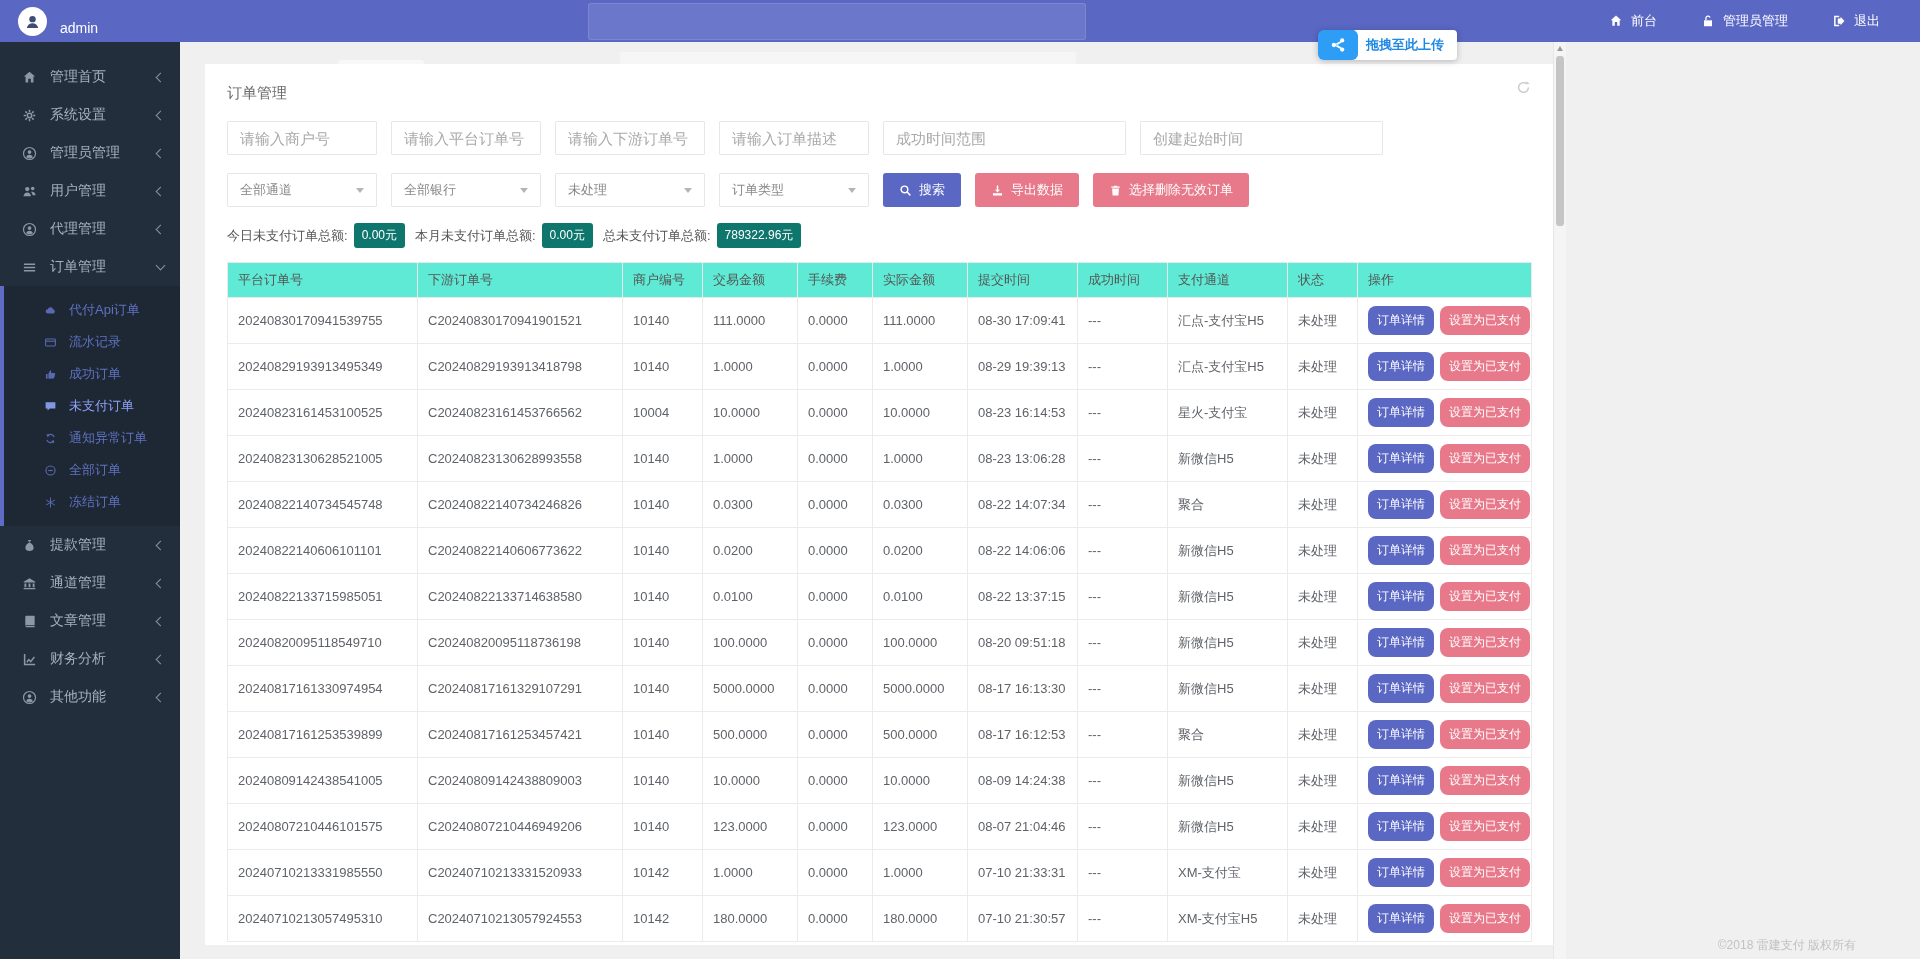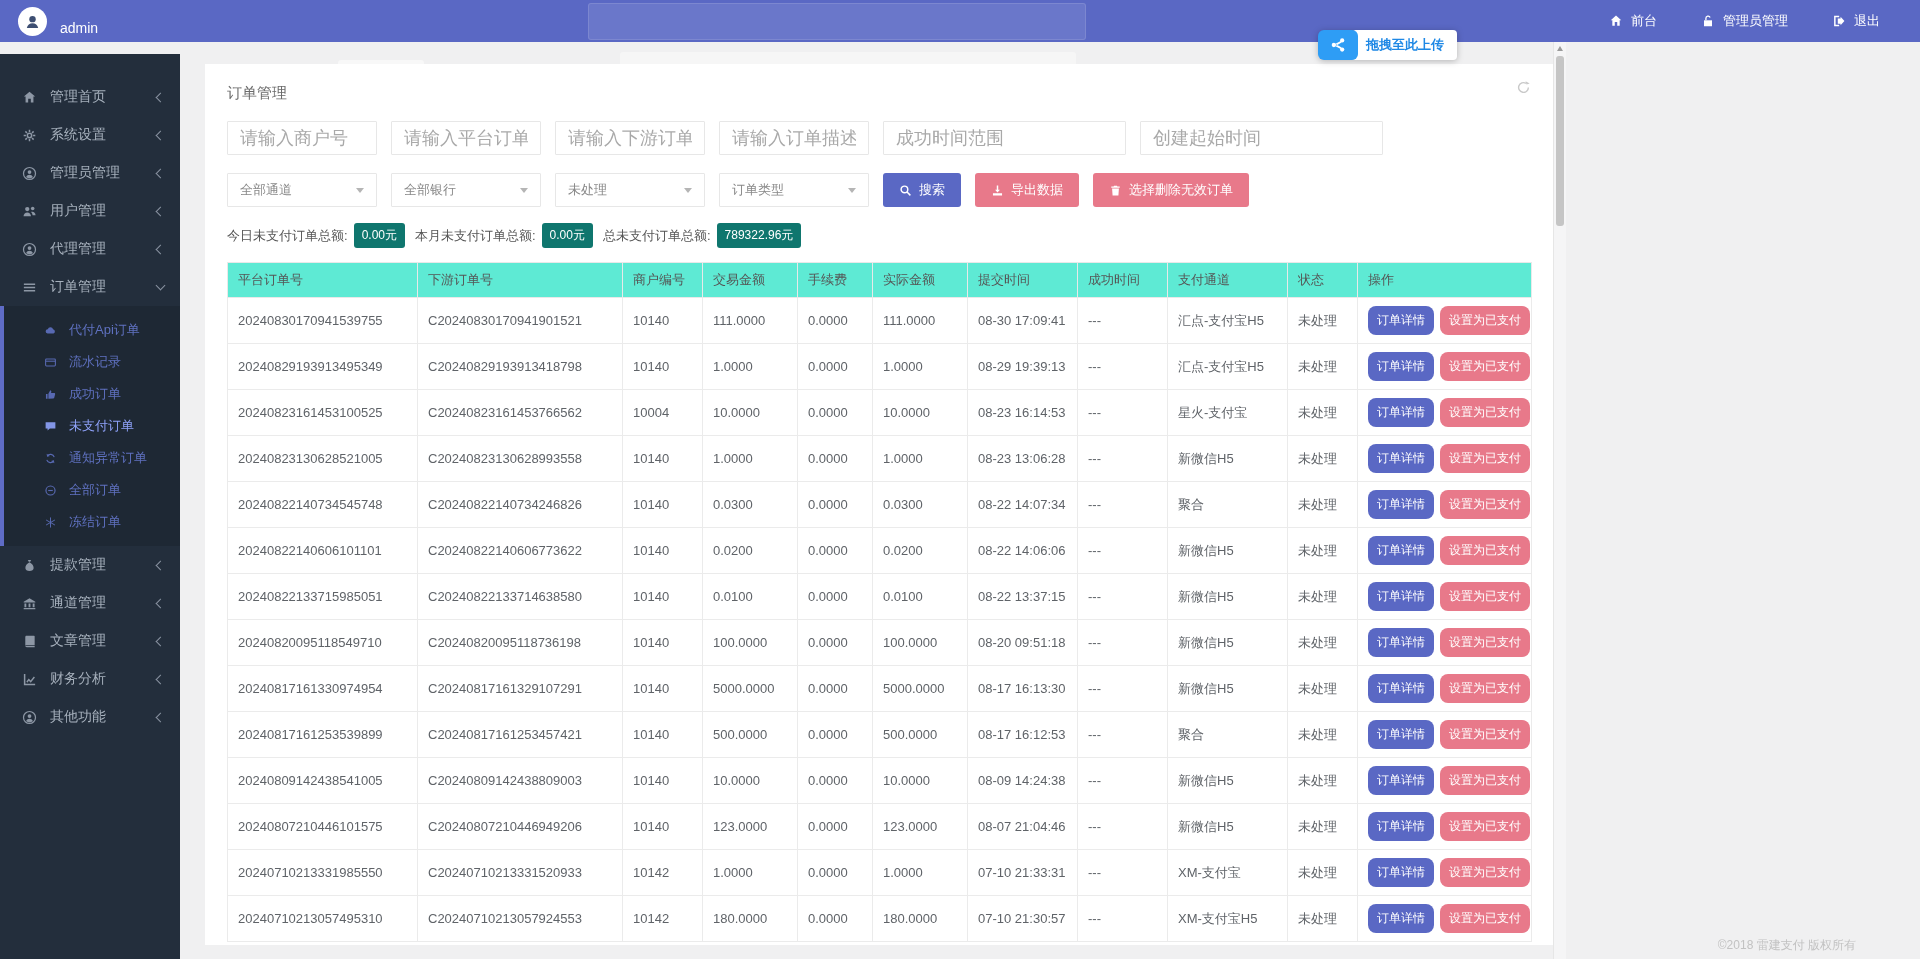--- a/index.html
+++ b/index.html
@@ -17,21 +17,21 @@
   .nav-link .ic { display:flex; color:#fff; }
   .nav-link .ic svg { width:14px; height:14px; }
 
   
   .upload-chip { position:absolute; top:30px; left:1318px; z-index:20; display:flex; align-items:center; filter:drop-shadow(0 1px 3px rgba(0,0,0,.25)); }
   .chip-ic { width:40px; height:30px; background:#2e9df5; border-radius:6px; display:flex; align-items:center; justify-content:center; z-index:2; }
   .chip-ic svg { width:18px; height:18px; }
   .chip-lbl { height:30px; background:#fff; border-radius:4px; display:flex; align-items:center; padding:0 13px 0 14px; margin-left:-6px; color:#1e88e5; font-weight:bold; font-size:13px; white-space:nowrap; }
 
   
-  .sidebar { position:absolute; top:42px; left:0; bottom:0; width:180px; background:#232e3c; padding-top:24px; z-index:5;margin-top:12px; }
+  .sidebar { position:absolute; top:42px; left:0; bottom:0; width:180px; background:#232e3c; padding-top:16px; z-index:5; }
   .side-item { height:38px; display:flex; align-items:center; padding:0 16px 0 22px; color:#a7b1bd; font-size:14px; cursor:pointer; }
   .side-item .ic { width:16px; margin-right:12px; display:flex; color:#8d97a5; }
   .side-item .ic svg { width:15px; height:15px; }
   .side-item .lbl { flex:1; white-space:nowrap; }
   .chev { width:7px; height:7px; border:solid #8a93a2; border-width:0 1.5px 1.5px 0; display:inline-block; }
   .chev.left { transform:rotate(135deg); }
   .chev.down { transform:rotate(45deg); margin-top:-4px; }
   .submenu { background:#1e2834; border-left:4px solid #5f6cc6; padding:8px 0; }
   .sub-item { height:32px; display:flex; align-items:center; padding-left:40px; color:#5f71c0; font-size:13px; cursor:pointer; }
   .sub-item .ic { width:14px; margin-right:11px; display:flex; color:#5f71c0; opacity:.9; }
@@ -40,21 +40,21 @@
   .sub-item.active .ic { color:#8fa2fa; }
 
   
   .content { position:absolute; left:180px; top:42px; right:0; bottom:0; background:#f0f0f1; }
   .card { position:absolute; left:25px; top:22px; width:1348px; height:881px; background:#fff; padding:16px 22px; }
   .card-title { font-size:15px; color:#6a6a6a; margin-top:4px; }
   .refresh-btn { position:absolute; top:16px; right:22px; color:#c9c9c9; cursor:pointer; }
   .refresh-btn svg { width:15px; height:15px; }
 
   .filter-row { display:flex; gap:14px; margin-top:18px; }
-  input.f { height:34px; border:1px solid #e7e7e7; border-radius:1px; padding:0 12px; font-size:18px; color:#555; outline:none; }
+  input.f { height:34px; border:1px solid #e7e7e7; border-radius:1px; padding:0 12px; font-size:15px; color:#555; outline:none; }
   input.f::placeholder { color:#a9a9a9; }
   .w-sm { width:150px; }
   .w-lg { width:243px; }
   .sel { width:150px; height:34px; border:1px solid #e7e7e7; border-radius:1px; display:flex; align-items:center; justify-content:space-between; padding:0 12px; font-size:13px; color:#888; cursor:pointer; background:#fff; }
   .caret { width:0; height:0; border-left:4px solid transparent; border-right:4px solid transparent; border-top:5px solid #b5b5b5; }
   .btn { height:34px; border:none; border-radius:3px; color:#fff; font-size:13px; display:flex; align-items:center; gap:7px; padding:0 16px; cursor:pointer; font-family:inherit; }
   .btn .ic { display:flex; color:#fff; }
   .btn .ic svg { width:13px; height:13px; }
   .btn-primary { background:#5a68c4; }
   .btn-danger { background:#e8798a; }

